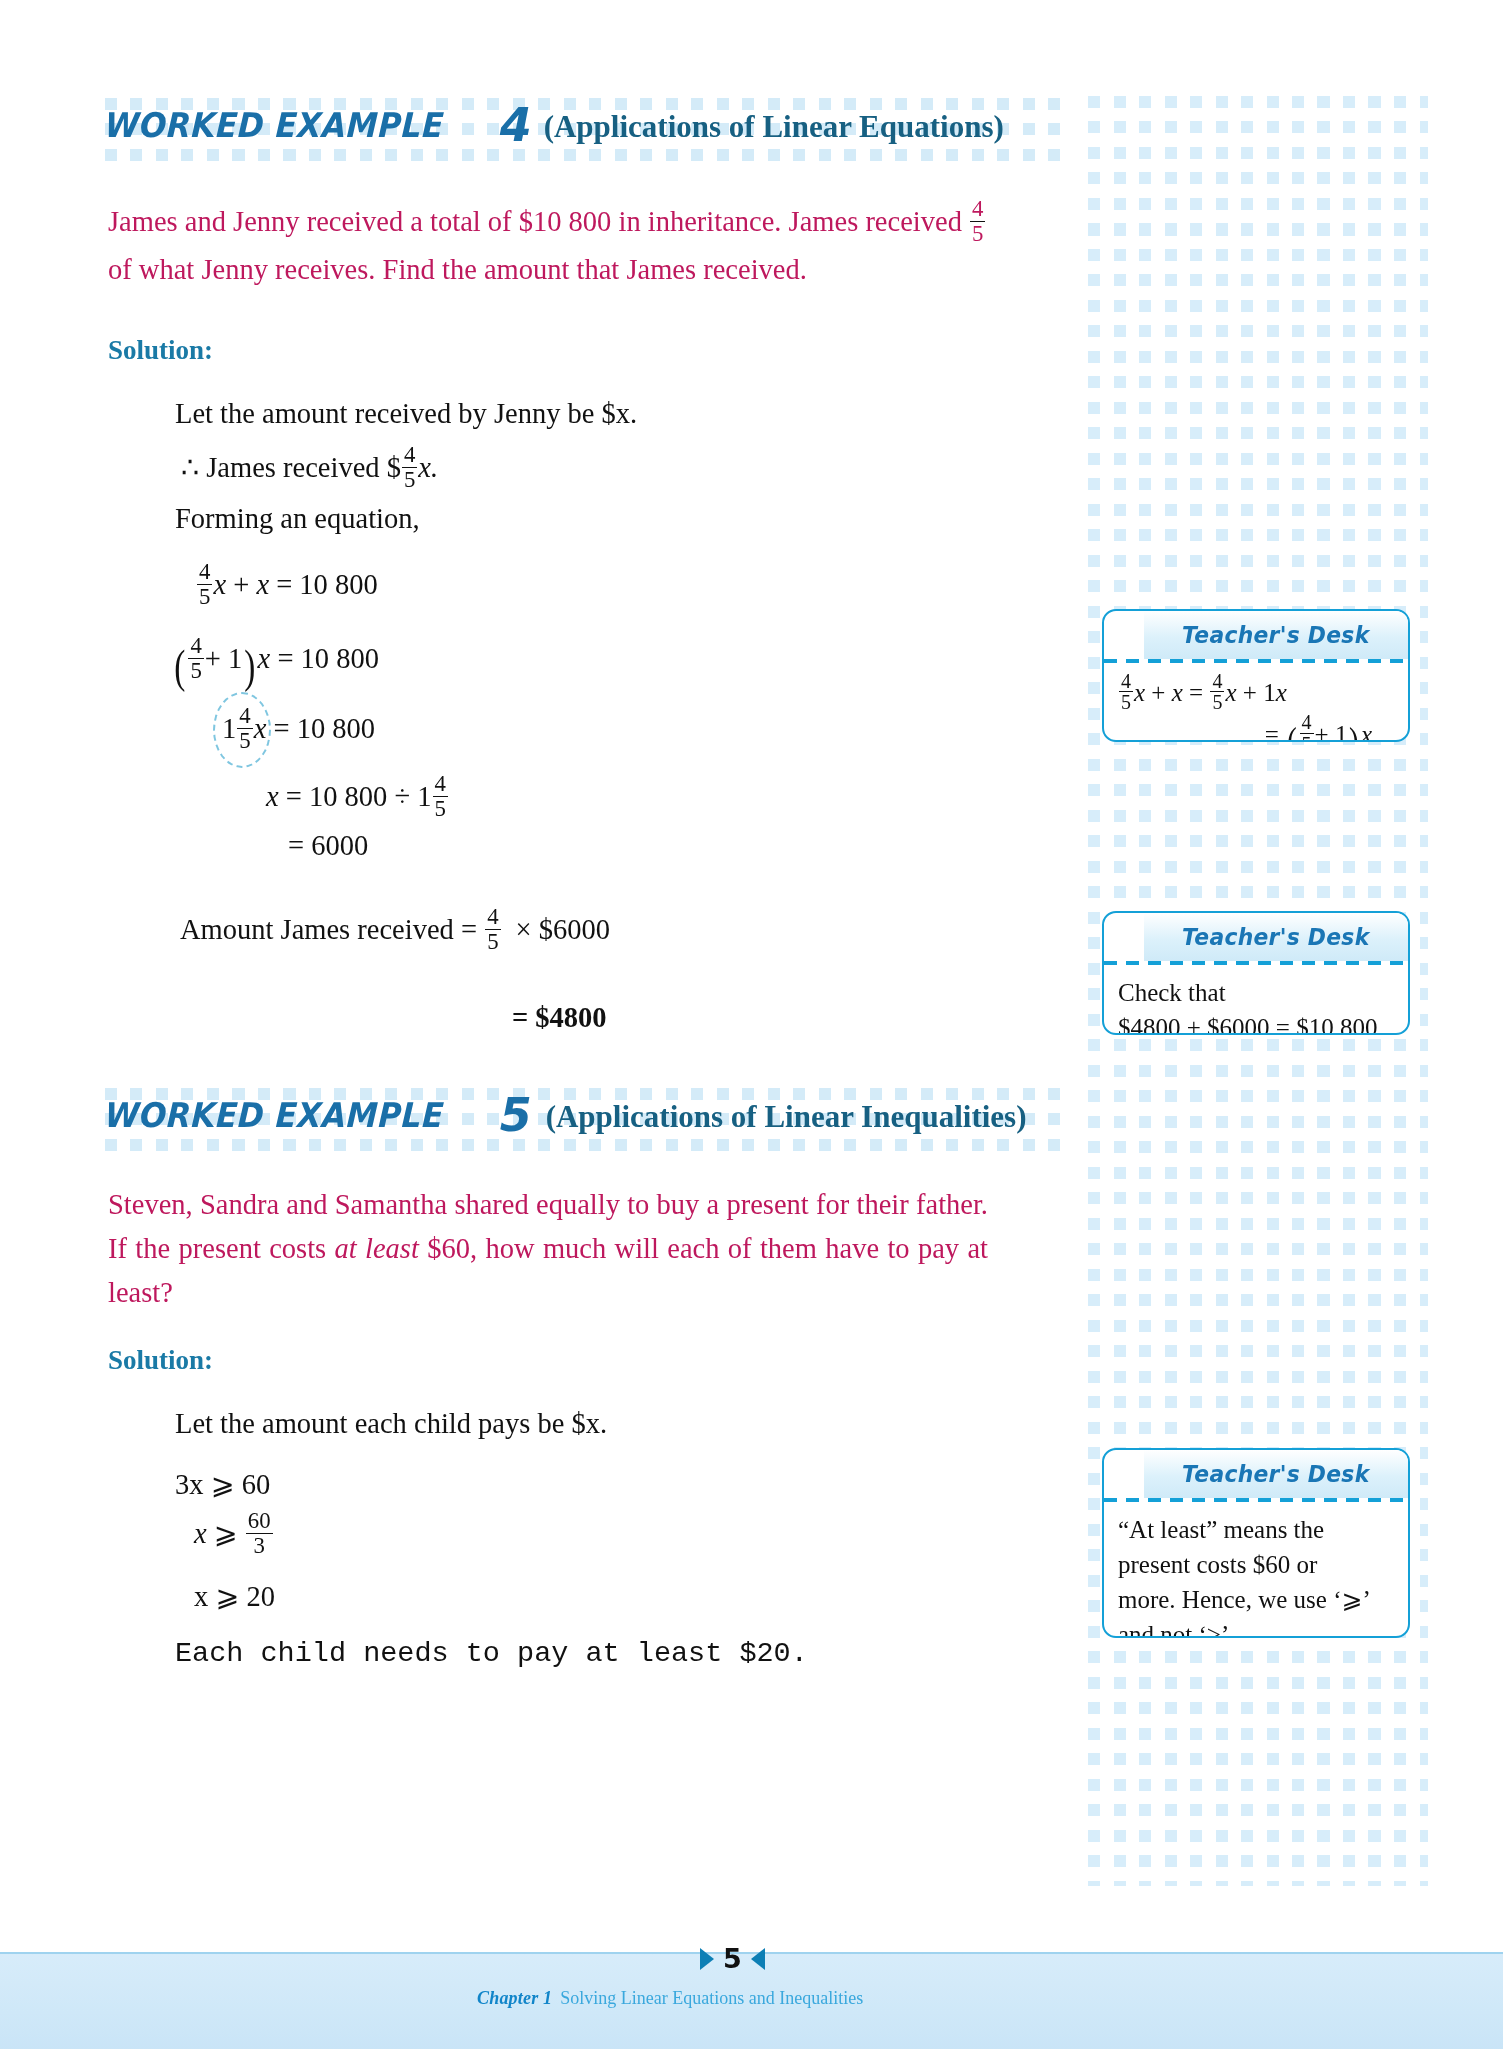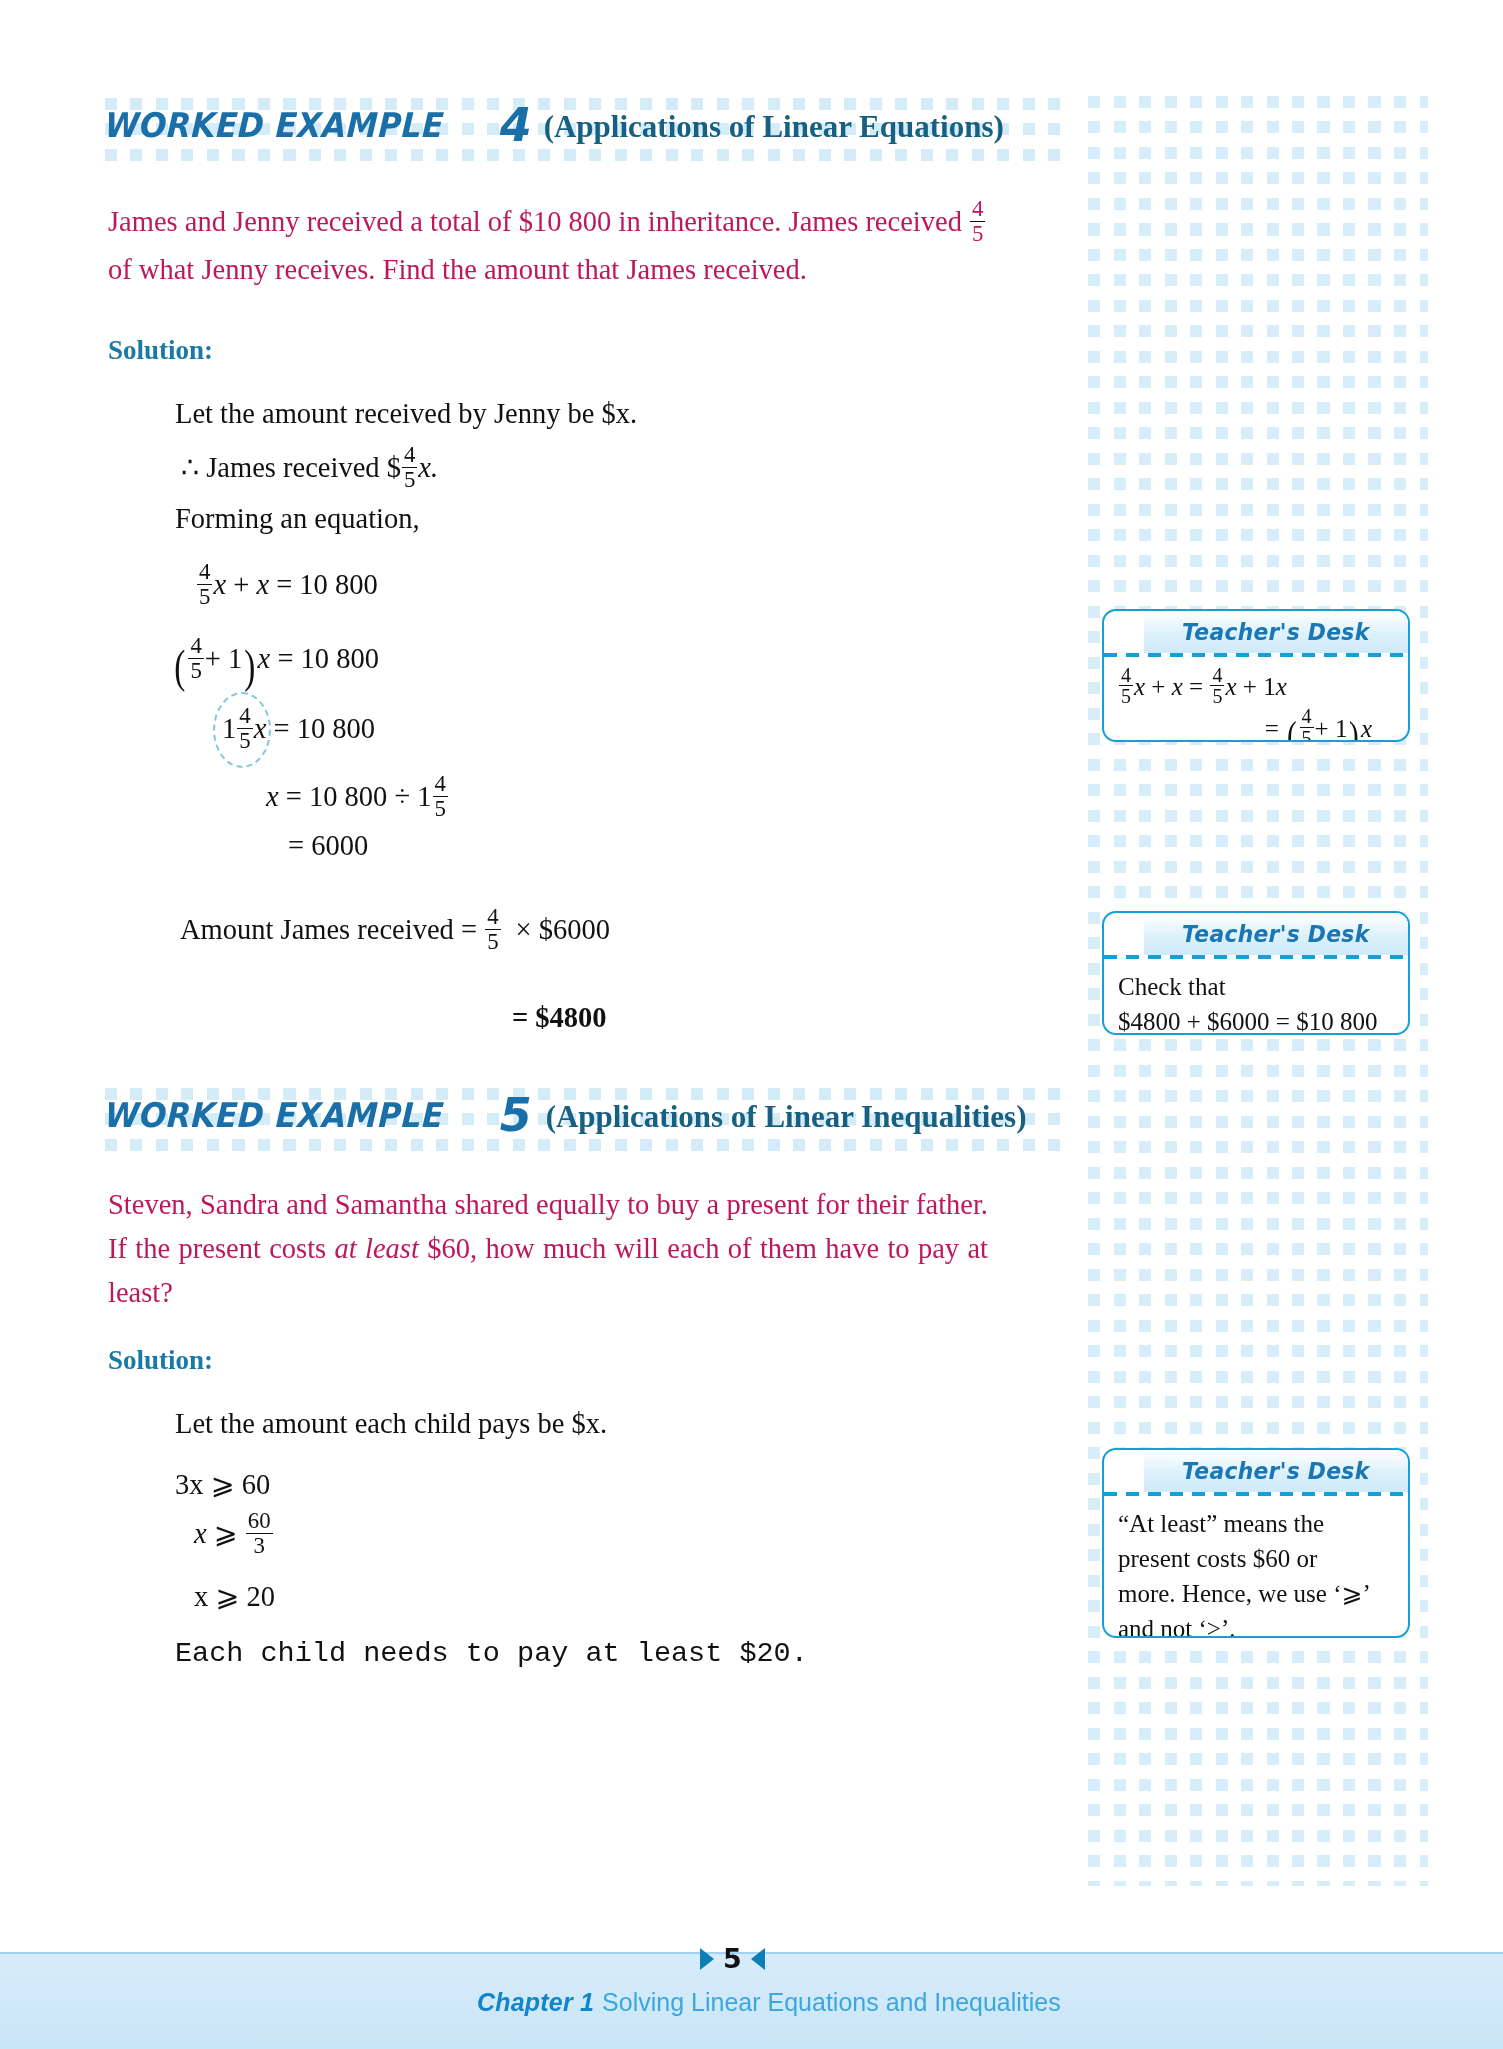--- a/index.html
+++ b/index.html
@@ -154,21 +154,21 @@
   
   .td-box {
     position: absolute;
     border: 2.5px solid #14a0d7;
     border-radius: 14px;
     background: #ffffff;
     box-sizing: border-box;
     overflow: hidden;
   }
   .td-head {
-    height: 42px;
+    height: 48px;
     background: linear-gradient(to bottom, #ffffff 0%, #dcf1fb 55%, #cfeaf8 100%);
     display: flex;
     align-items: center;
     justify-content: center;
     position: relative;
     margin-left: 40px;
   }
   .td-head .td-title {
     font-family: "DejaVu Sans", sans-serif;
     font-weight: bold;
@@ -209,22 +209,22 @@
     font-family: "Liberation Serif", serif;
     font-size: 15.5px;
     line-height: 21px;
     color: #2a2a2a;
     white-space: nowrap;
   }
   .footer-chapter {
     position: absolute;
     left: 477px;
     top: 1988px;
-    font-family: Liberation Sans, sans-serif;
-    font-size: 25px;
+    font-family: Liberation Serif, serif;
+    font-size: 18px;
     white-space: nowrap;
   }
   .footer-chapter .ch {
     font-weight: bold;
     color: #1185c9;
     font-style: italic;
     letter-spacing: 0.2px;
   }
   .footer-chapter .ct {
     color: #3aa8dd;

